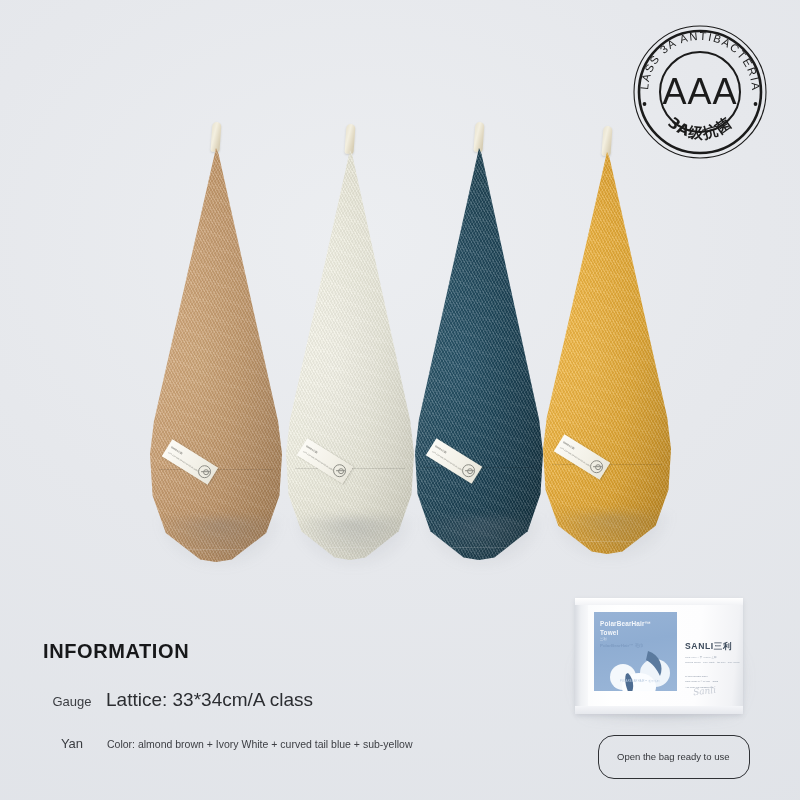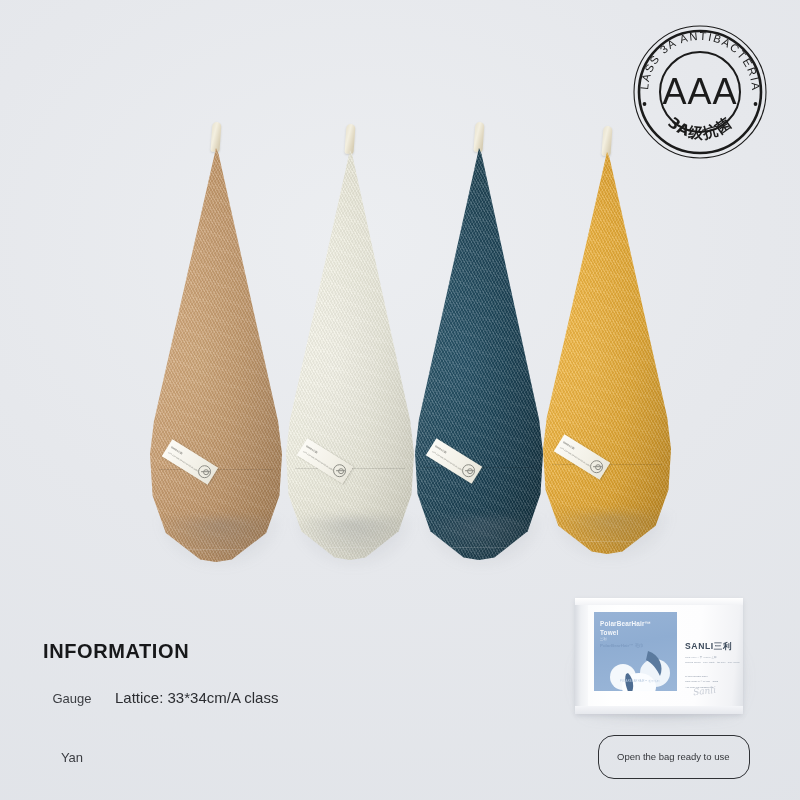--- a/index.html
+++ b/index.html
@@ -115,29 +115,29 @@
   }
 
   
   #info { position: absolute; left: 43px; top: 640px; }
   #info h1 {
     font-size: 20px; font-weight: 700; color: #17181a;
     letter-spacing: .6px;
   }
   .spec-rows { margin-top: 26px; }
   .spec-row { display: flex; align-items: baseline; }
-  .spec-row + .spec-row { margin-top: 44px; }
+  .spec-row + .spec-row { margin-top: 26px; }
   .spec-key {
     width: 58px; flex: 0 0 58px;
     font-size: 10px; color: #3b3d42; line-height: 1.15;
     text-align: center; word-break: break-all;
   }
   .spec-row.r1 .spec-key { font-size: 13px; }
   .spec-row.r2 .spec-key { font-size: 13px; }
-  .spec-val-1 { font-size: 15px; color: #2b2d31; margin-left: 14px; }
+  .spec-val-1 { font-size: 19px; color: #2b2d31; margin-left: 5px; }
   .spec-val-2 { font-size: 10.5px; color: #3c3e43; margin-left: 6px; }
 
   
   #package {
     position: absolute; left: 575px; top: 598px;
     width: 168px; height: 116px;
   }
   .box-shadow-soft {
     position: absolute; left: -8px; top: 6px; width: 186px; height: 118px;
     background: radial-gradient(ellipse at 50% 65%, rgba(120,126,138,.22) 0%, rgba(120,126,138,0) 72%);
@@ -331,20 +331,21 @@
 
   <div id="info">
     <h1>INFORMATION</h1>
     <div class="spec-rows">
       <div class="spec-row r1">
         <div class="spec-key">Gauge</div>
         <div class="spec-val-1">Lattice: 33*34cm/A class</div>
       </div>
       <div class="spec-row r2">
         <div class="spec-key">Yan</div>
+        <div class="spec-val-2">Color: almond brown + Ivory White + curved tail blue + sub-yellow</div>
       </div>
     </div>
   </div>
 
   <div id="package">
     <div class="box-shadow-soft"></div>
     <div class="box">
       <div class="box-spine"></div>
       <div class="box-top"></div>
       <div class="box-bot"></div>

